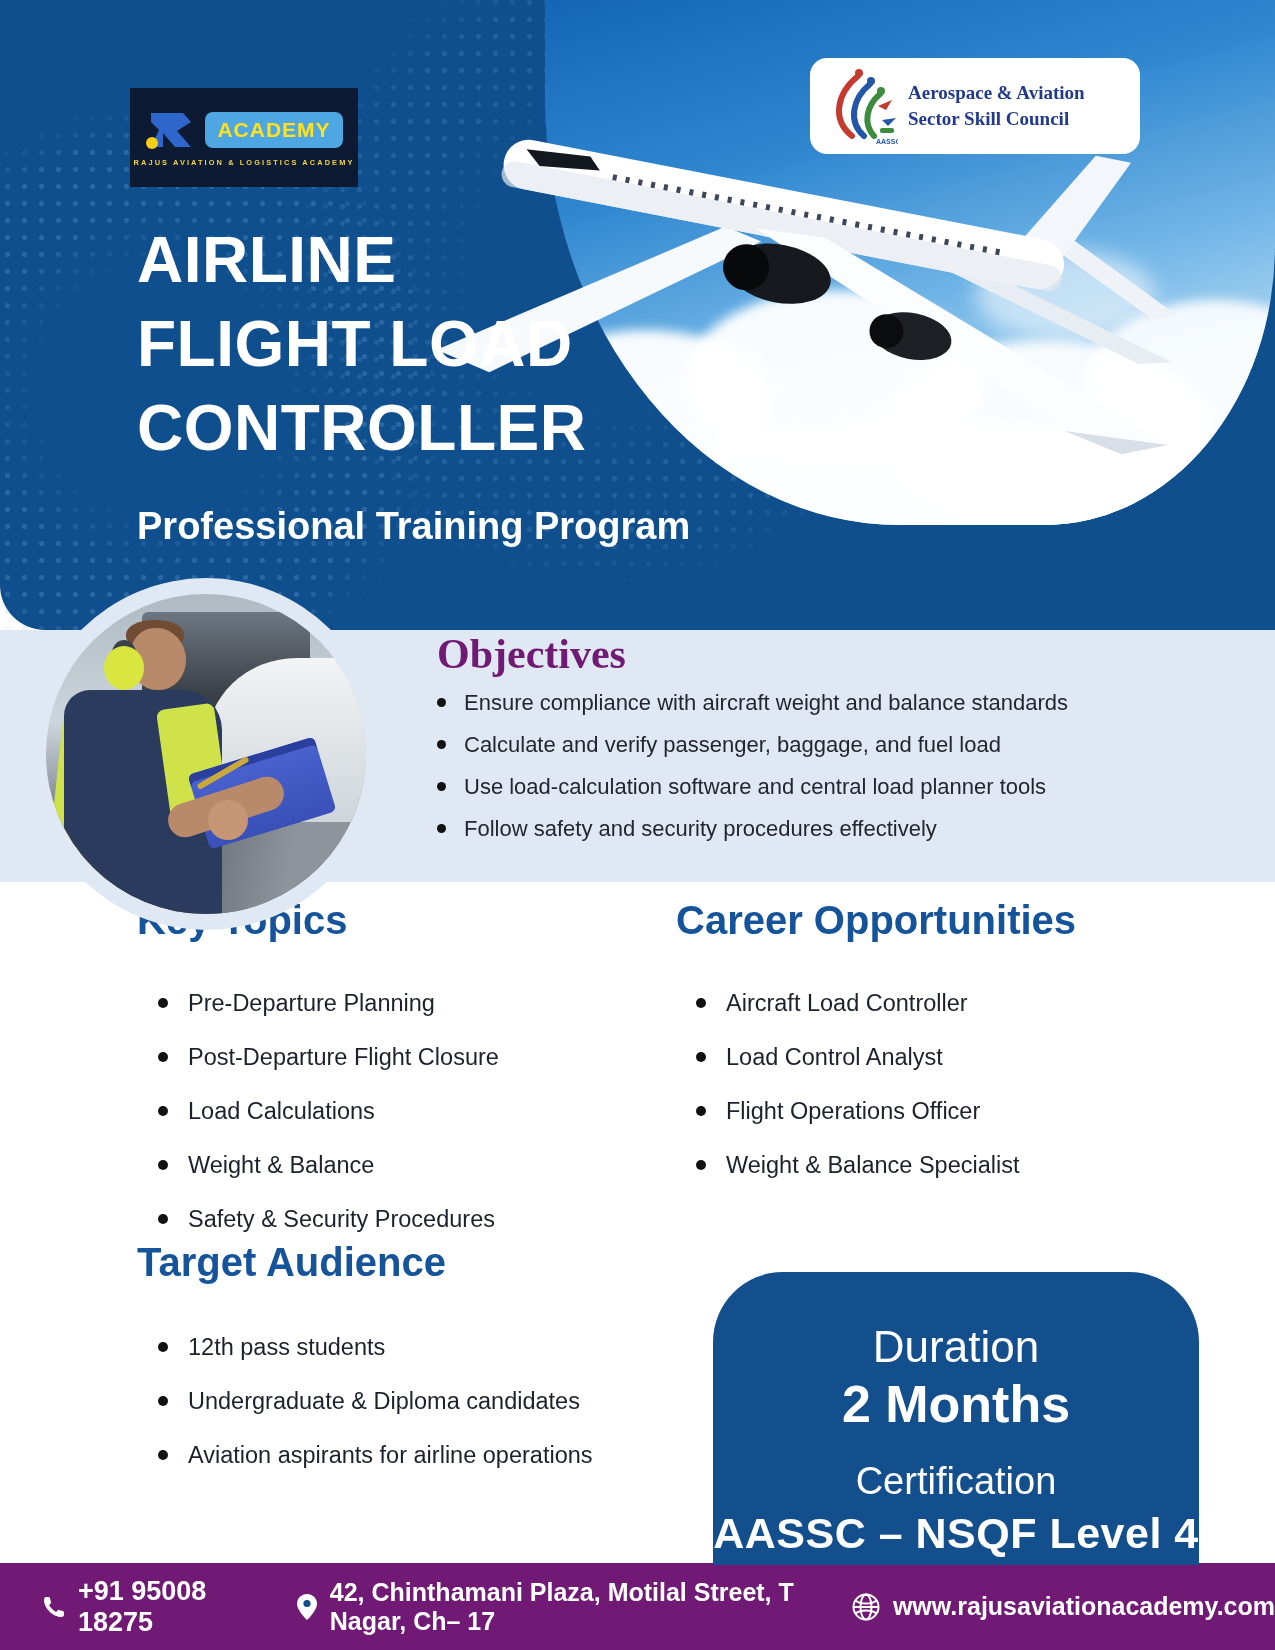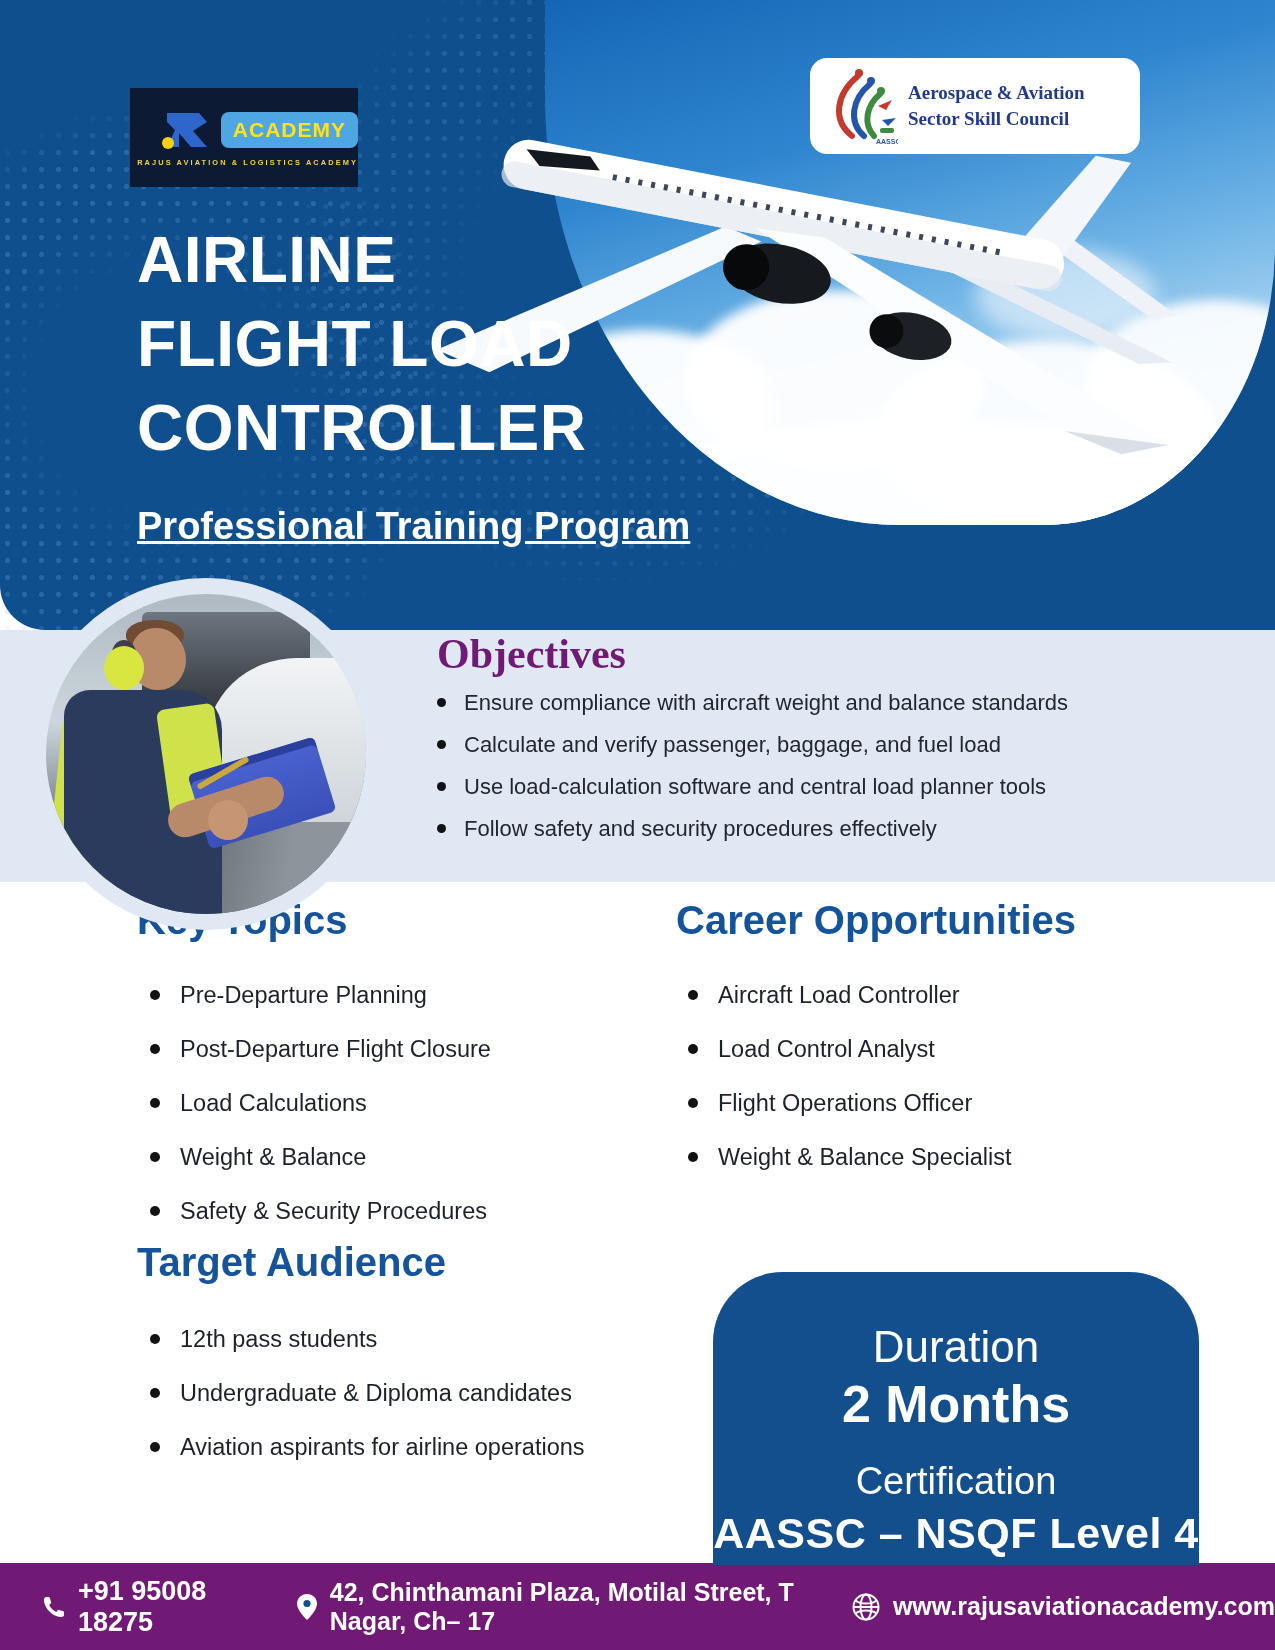--- a/index.html
+++ b/index.html
@@ -26,30 +26,30 @@
   .plane{position:absolute;left:455px;top:48px;width:800px;height:470px;z-index:4;overflow:visible;}
 
   
   .aassc{position:absolute;left:810px;top:58px;width:330px;height:96px;background:#ffffff;border-radius:17px;
          z-index:5;display:flex;align-items:center;padding:0 18px;box-sizing:border-box;}
   .aassc-text{font-family:"Liberation Serif",serif;font-weight:bold;color:#223a8c;font-size:19px;
               line-height:1.35;margin-left:10px;}
 
   
   .academy{position:absolute;left:130px;top:88px;width:228px;height:99px;background:#0c1b33;z-index:5;
-           display:flex;flex-direction:column;align-items:flex-end;justify-content:center;gap:7px;}
+           display:flex;flex-direction:column;align-items:center;justify-content:center;gap:7px;}
   .academy-row{display:flex;align-items:center;gap:8px;}
   .academy-pill{background:#4ea7e2;border-radius:8px;padding:6px 12px;color:#ffe11c;font-weight:bold;
                 font-size:21px;letter-spacing:1px;}
   .academy-caption{color:#f4d33d;font-size:7.4px;letter-spacing:2.1px;font-weight:bold;white-space:nowrap;}
 
   
   .title{position:absolute;left:137px;top:218px;z-index:5;color:#ffffff;font-weight:bold;
          font-size:64px;line-height:84px;letter-spacing:.5px;}
-  .subtitle{position:absolute;left:137px;top:505px;z-index:5;color:#ffffff;font-weight:bold;font-size:38px;text-decoration:underline;}
+  .subtitle{position:absolute;left:137px;top:505px;z-index:5;color:#ffffff;font-weight:bold;font-size:38px;}
 
   
   .band{position:absolute;left:0;top:630px;width:1275px;height:252px;background:#e0e9f3;z-index:2;}
   .obj-head{position:absolute;left:437px;top:630px;z-index:5;color:#701a75;font-weight:bold;font-size:42px;font-family:Liberation Serif, serif;}
   .obj-list{position:absolute;left:437px;top:690px;z-index:5;list-style:none;margin:0;padding:0;}
   .obj-list li{display:flex;align-items:flex-start;margin-bottom:16px;color:#23262e;font-size:22px;}
   .obj-list .dot{width:9px;height:9px;border-radius:50%;background:#121212;margin:8px 18px 0 0;flex:none;}
 
   
   .worker-ring{position:absolute;left:30px;top:578px;width:352px;height:352px;border-radius:50%;
@@ -68,21 +68,21 @@
   .w-arm{position:absolute;left:120px;top:196px;width:120px;height:34px;background:#b98a69;border-radius:17px;transform:rotate(-18deg);}
   .w-clip{position:absolute;left:150px;top:160px;width:132px;height:78px;background:linear-gradient(180deg,#4a63d0,#3a50b8);border-radius:6px;transform:rotate(-17deg);box-shadow:inset 0 8px 0 #2b3f9e;}
   .w-hand{position:absolute;left:162px;top:206px;width:40px;height:40px;background:#c59574;border-radius:50%;}
   .w-pen{position:absolute;left:148px;top:176px;width:58px;height:6px;background:#caa83c;border-radius:3px;transform:rotate(-30deg);}
 
   
   .sec-head{position:absolute;z-index:5;color:#15539a;font-weight:bold;font-size:40px;}
   .h-key{left:137px;top:898px;}
   .h-career{left:676px;top:898px;}
   .h-target{left:137px;top:1240px;}
-  .plain-list{position:absolute;z-index:5;list-style:none;margin:0;padding:0;}
+  .plain-list{position:absolute;z-index:5;list-style:none;margin:8px;padding:0;}
   .plain-list li{display:flex;align-items:flex-start;margin-bottom:27px;color:#1d212b;font-size:23.5px;}
   .plain-list .dot{width:10px;height:10px;border-radius:50%;background:#121212;margin:8px 20px 0 0;flex:none;}
   .l-key{left:150px;top:982px;}
   .l-career{left:688px;top:982px;}
   .l-target{left:150px;top:1326px;}
 
   
   .info-box{position:absolute;left:713px;top:1272px;width:486px;height:293px;background:#124f8c;
             border-radius:70px 70px 0 0;z-index:5;color:#ffffff;text-align:center;box-sizing:border-box;
             padding-top:50px;}

